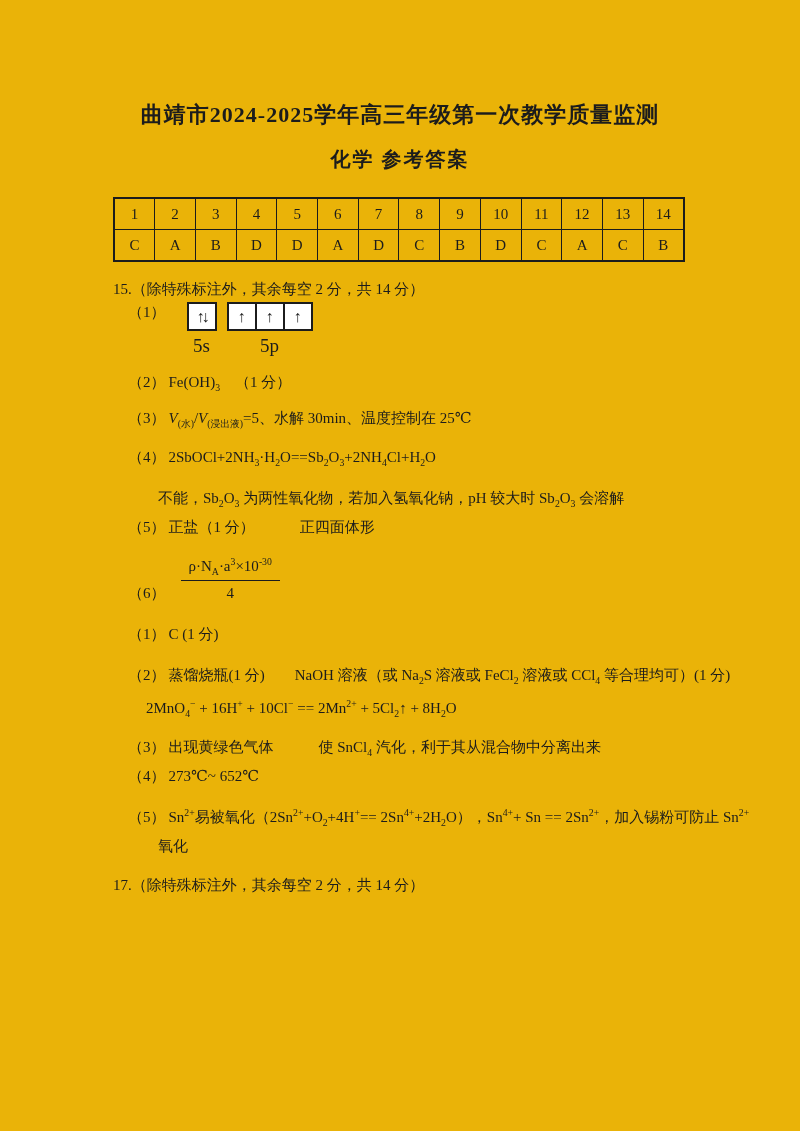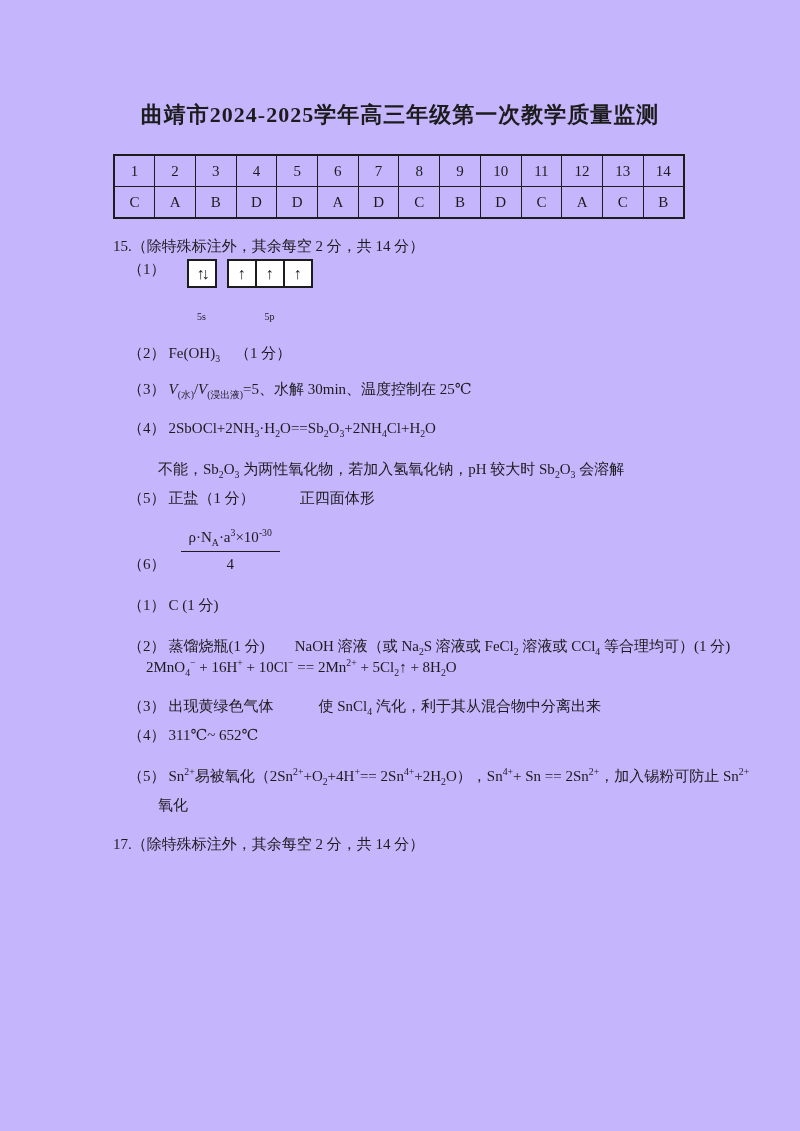--- a/index.html
+++ b/index.html
@@ -2,21 +2,21 @@
 <html><head>
 <meta charset="utf-8">
 <style>
   html,body { margin:0; padding:0; background:#ffffff; }
   body {
     width:800px; height:1131px;
     font-family:"Liberation Serif","DejaVu Serif",serif;
     color:#1c1c1c;
     -webkit-font-smoothing:antialiased;
   }
-  .page { position:relative; width:800px; height:1131px; overflow:hidden; background:#c4b5fd; }
+  .page { position:relative; width:800px; height:1131px; overflow:hidden; background:#eab308; }
 
   .doc-title {
     margin-top:100px; text-align:center;
     font-size:22px; font-weight:bold; letter-spacing:1px;
   }
   .doc-subtitle {
     margin-top:16px; text-align:center;
     font-size:20px; font-weight:bold; letter-spacing:2px;
   }
 
@@ -30,53 +30,54 @@
   table.answers td {
     border:1px solid #1c1c1c; text-align:center;
     height:30px; font-size:15px; padding:0;
   }
 
   .q-header { margin-top:17px; white-space:nowrap; }
   .line { padding-left:15px; white-space:nowrap; }
   .cont { padding-left:45px; white-space:nowrap; }
   .cont-eq { padding-left:33px; white-space:nowrap; }
 
-  .m2{margin-top:2px;} .m8{margin-top:16px;} .m12{margin-top:0;}
+  .m2{margin-top:2px;} .m8{margin-top:16px;} .m12{margin-top:12px;}
   .m15{margin-top:15px;} .m18{margin-top:18px;} .m20{margin-top:20px;}
   .m22{margin-top:8px;} .m25{margin-top:25px;}
 
   .ilabel { margin-right:3px; }
   sub, sup { font-size:0.65em; line-height:0; }
 
   
   .orbital-line { display:flex; align-items:flex-start; }
   .orbital { display:flex; gap:10px; margin-left:18px; }
   .orb-group { display:flex; flex-direction:column; align-items:center; }
   .p-boxes { display:flex; }
   .orb-box {
     width:26px; height:25px; border:2px solid #1c1c1c;
     display:flex; align-items:center; justify-content:center;
     font-size:16px; font-weight:bold; background:#fff;
   }
   .p-boxes .orb-box + .orb-box { border-left-width:0; }
   .s-box span { letter-spacing:-3px; }
-  .orb-label { font-size:10px; margin-top:18px; }
+  .orb-label { font-size:19px; margin-top:4px; }
 
   
   .frac-line { display:flex; align-items:flex-end; }
   .fraction { display:inline-flex; flex-direction:column; align-items:center; margin-left:12px;justify-content:flex-end; }
   .frac-num { border-bottom:1.5px solid #1c1c1c; padding:0 8px 3px 8px; }
   .frac-den { padding-top:2px; }
 </style>
 </head>
 <body>
 
 <div class="page">
 
   <div class="doc-title">曲靖市2024-2025学年高三年级第一次教学质量监测</div>
+  <div class="doc-subtitle">化学 参考答案</div>
 
   <div class="content">
 
     <table class="answers">
       <tbody>
           <tr>
         <td>1</td>
         <td>2</td>
         <td>3</td>
         <td>4</td>
@@ -169,21 +170,21 @@
     </div>
     <div class="cont-eq m12">
       <span>2MnO<sub>4</sub><sup>−</sup> + 16H<sup>+</sup> + 10Cl<sup>−</sup> == 2Mn<sup>2+</sup> + 5Cl<sub>2</sub>↑ + 8H<sub>2</sub>O</span>
     </div>
 
     <div class="line m18">
       <span class="ilabel">（3）</span><span>出现黄绿色气体　　　使 SnCl<sub>4</sub> 汽化，利于其从混合物中分离出来</span>
     </div>
 
     <div class="line m22">
-      <span class="ilabel">（4）</span><span>311℃~ 652℃</span>
+      <span class="ilabel">（4）</span><span>273℃~ 652℃</span>
     </div>
 
     <div class="line m20">
       <span class="ilabel">（5）</span><span>Sn<sup>2+</sup>易被氧化（2Sn<sup>2+</sup>+O<sub>2</sub>+4H<sup>+</sup>== 2Sn<sup>4+</sup>+2H<sub>2</sub>O），Sn<sup>4+</sup>+ Sn == 2Sn<sup>2+</sup>，加入锡粉可防止 Sn<sup>2+</sup></span>
     </div>
     <div class="cont m22">
       <span>氧化</span>
     </div>
 
 

